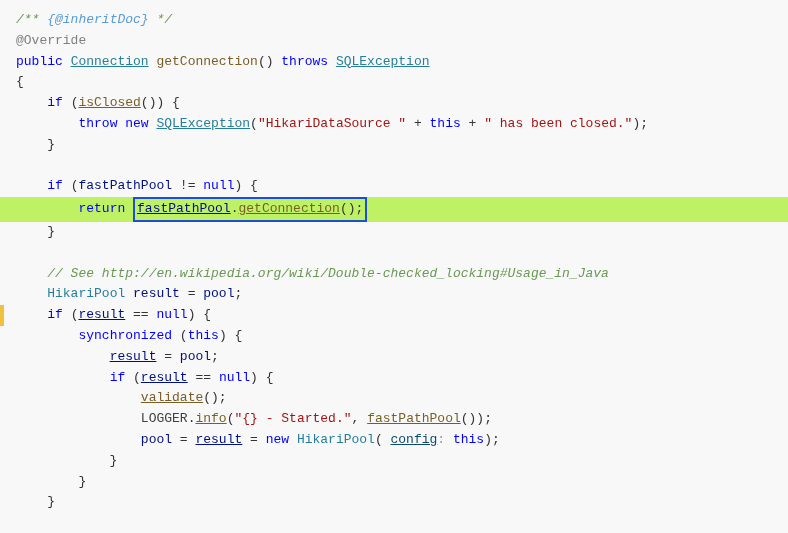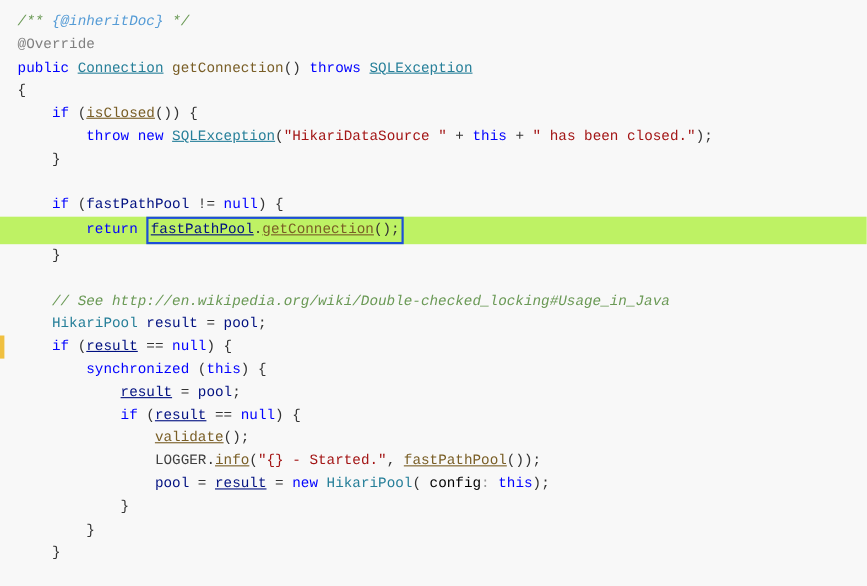--- a/index.html
+++ b/index.html
@@ -145,21 +145,21 @@
 
   <div class="code-line">
     <span>                </span><span class="c-method underline">validate</span><span>();</span>
   </div>
 
   <div class="code-line">
     <span>                </span><span class="c-logger">LOGGER</span><span>.</span><span class="c-method underline">info</span><span>(</span><span class="c-string">"{} - Started."</span><span>, </span><span class="c-method underline">fastPathPool</span><span>());</span>
   </div>
 
   <div class="code-line">
-    <span>                </span><span class="c-variable">pool</span><span> = </span><span class="c-variable underline">result</span><span> = </span><span class="c-keyword">new</span><span> </span><span class="c-pool">HikariPool</span><span>( </span><span style="color:#000000;">config</span><span style="color:#999;">:</span><span> </span><span class="c-keyword">this</span><span>);</span>
+    <span>                </span><span class="c-variable">pool</span><span> = </span><span class="c-variable underline">result</span><span> = </span><span class="c-keyword">new</span><span> </span><span class="c-pool">HikariPool</span><span>( </span><span style="color:#0c4a6e;text-decoration:underline;">config</span><span style="color:#999;">:</span><span> </span><span class="c-keyword">this</span><span>);</span>
   </div>
 
   <div class="code-line">
     <span>            }</span>
   </div>
 
   <div class="code-line">
     <span>        }</span>
   </div>
 

